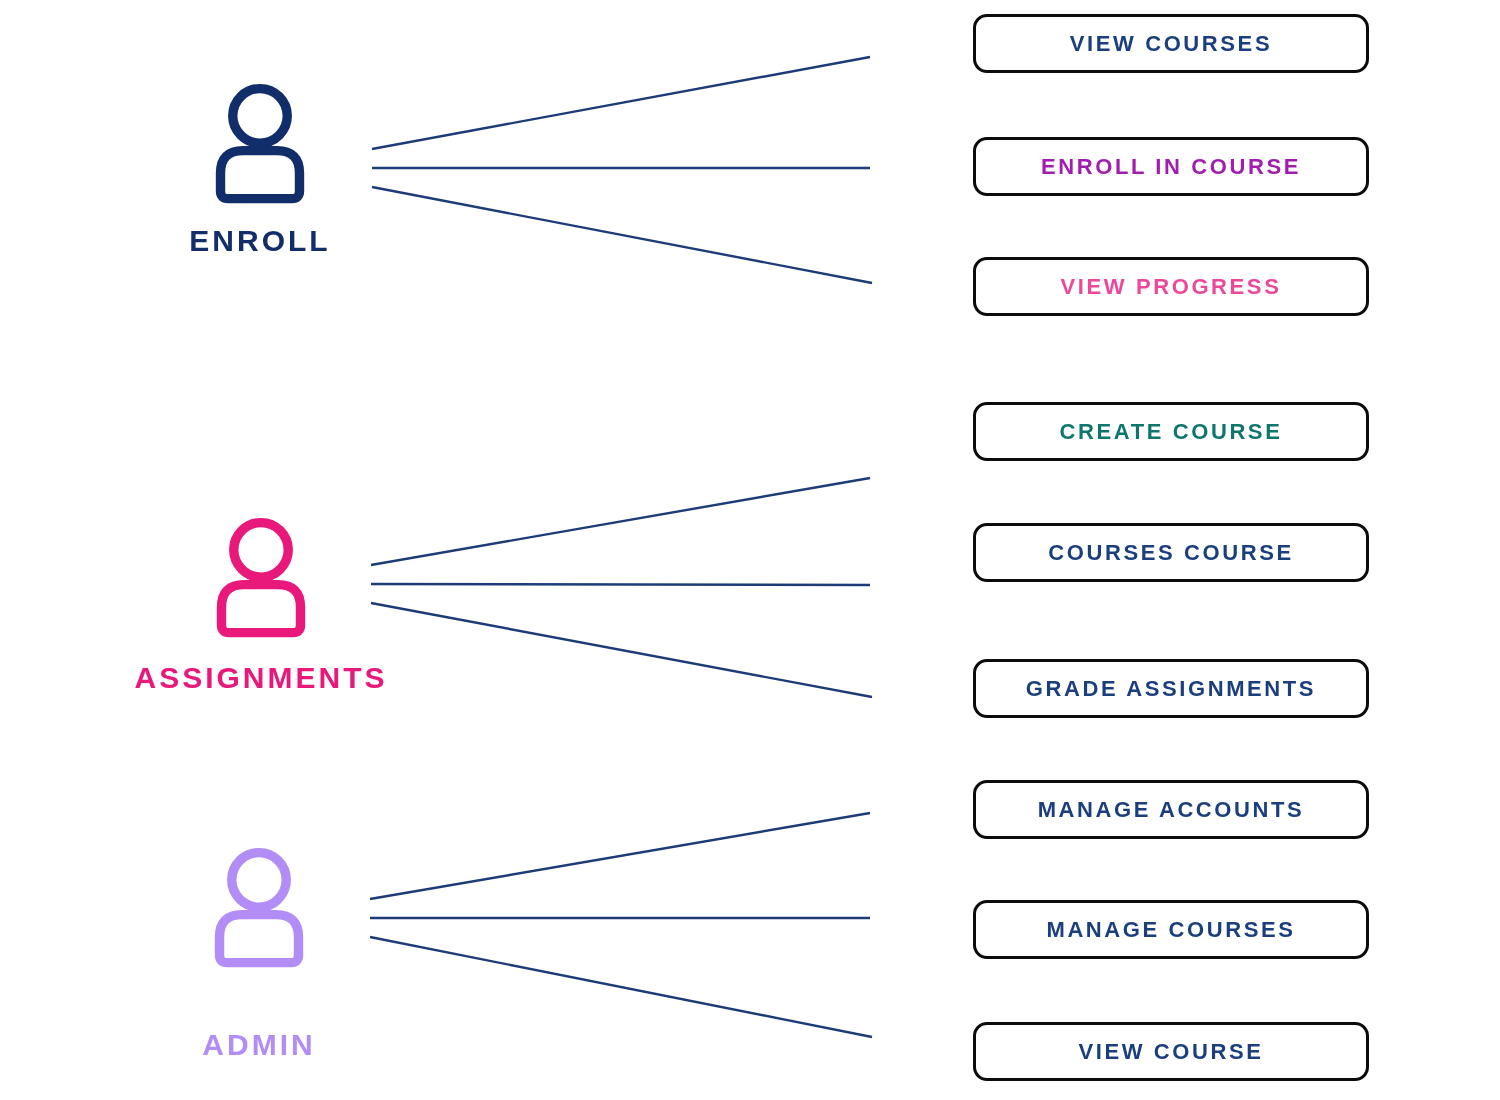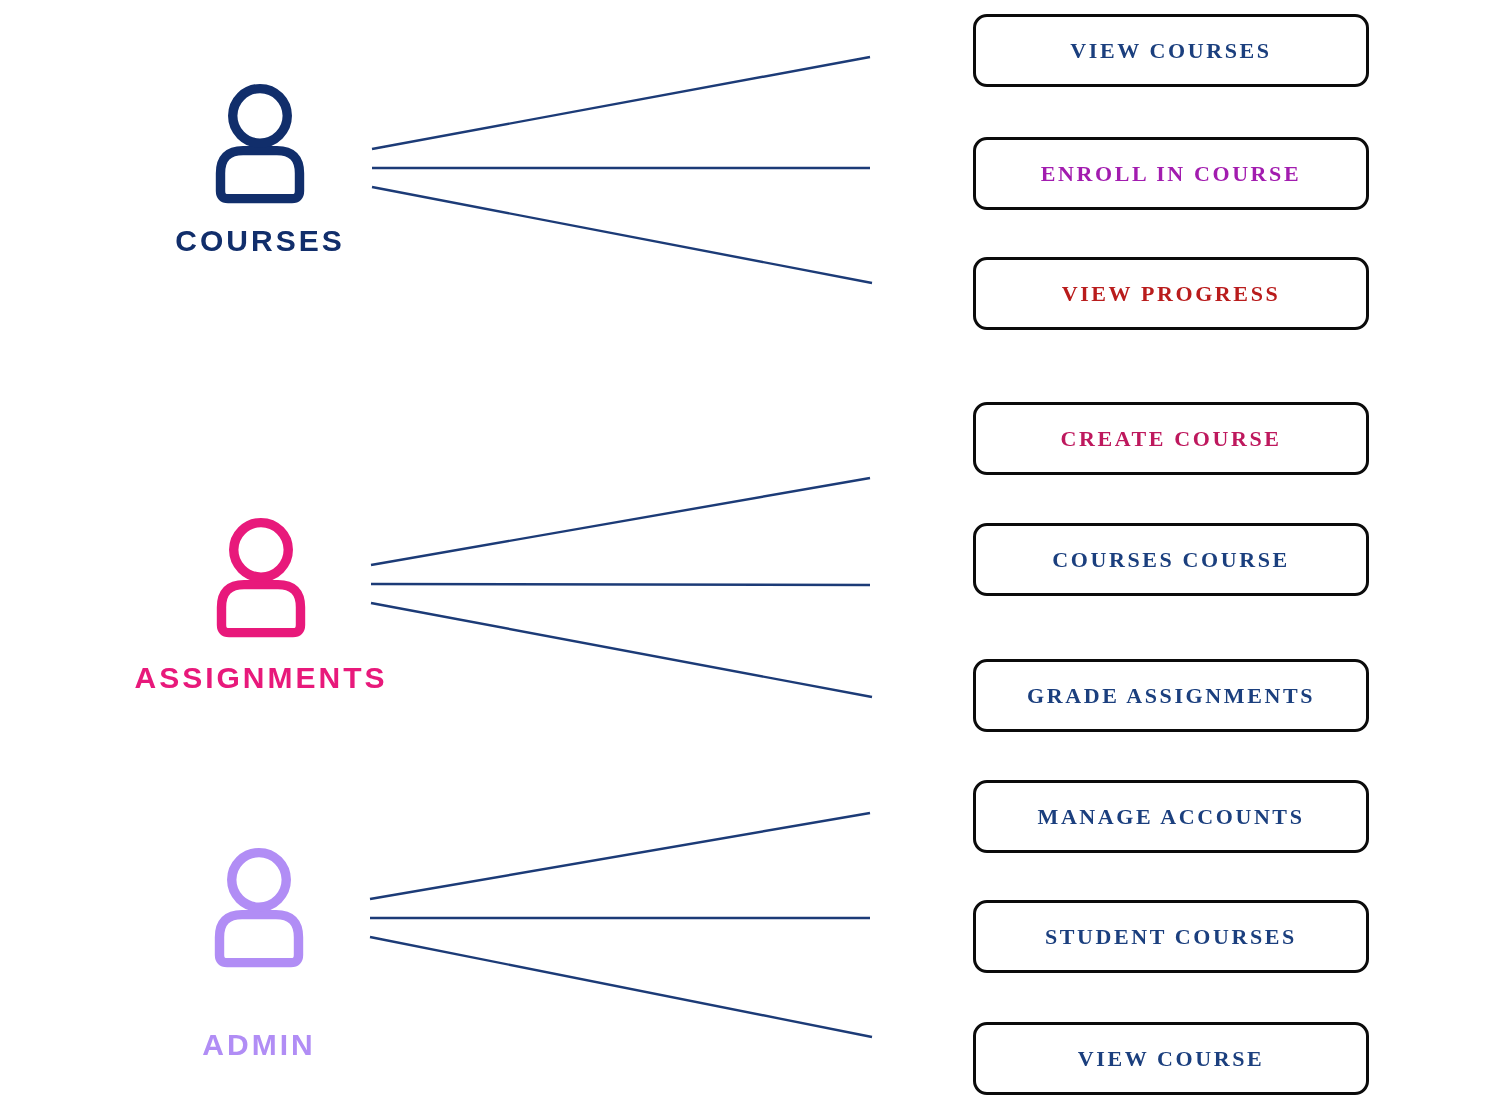--- a/index.html
+++ b/index.html
@@ -25,29 +25,28 @@
     left: 0;
     top: 0;
     width: 1500px;
     height: 1100px;
     pointer-events: none;
   }
   .usecase {
     position: absolute;
     left: 973px;
     width: 396px;
-    height: 73px;
+    height: 59px;
     box-sizing: border-box;
     border: 3.5px solid #0b0b0b;
     border-radius: 14px;
     background: #ffffff;
     display: flex;
     align-items: center;
     justify-content: center;
-    font-family: Liberation Serif, serif;
   }
   .usecase .uc-label {
     color: #1b3f7e;
     font-weight: bold;
     font-size: 22px;
     letter-spacing: 2.6px;
     white-space: nowrap;
   }
   .actor {
     position: absolute;
@@ -80,21 +79,21 @@
       <line x1="370" y1="899" x2="870" y2="813" stroke="#1c3b77" stroke-width="2.4"></line>
       <line x1="370" y1="918" x2="870" y2="918" stroke="#1c3b77" stroke-width="2.4"></line>
       <line x1="370" y1="937" x2="872" y2="1037" stroke="#1c3b77" stroke-width="2.4"></line>
     </svg>
   <div id="actors-layer">
       <div class="actor">
         <svg viewBox="0 0 104 134" width="98" height="126" class="actor-icon" style="left: 211px; top: 82px;">
           <path d="M 34 73 L 70 73 Q 94 73 94 97 L 94 116 Q 94 124 86 124 L 18 124 Q 10 124 10 116 L 10 97 Q 10 73 34 73 Z" fill="#ffffff" stroke="#112e6b" stroke-width="10" stroke-linejoin="round"></path>
           <circle cx="52" cy="36" r="29" fill="#ffffff" stroke="#112e6b" stroke-width="10"></circle>
         </svg>
-        <div class="actor-label" style="left: 260px; top: 226px; color: rgb(17, 46, 107);">COURSES</div>
+        <div class="actor-label" style="left: 260px; top: 226px; color: rgb(17, 46, 107);">ENROLL</div>
       </div>
       <div class="actor">
         <svg viewBox="0 0 104 134" width="98" height="126" class="actor-icon" style="left: 212px; top: 516px;">
           <path d="M 34 73 L 70 73 Q 94 73 94 97 L 94 116 Q 94 124 86 124 L 18 124 Q 10 124 10 116 L 10 97 Q 10 73 34 73 Z" fill="#ffffff" stroke="#e8197b" stroke-width="10" stroke-linejoin="round"></path>
           <circle cx="52" cy="36" r="29" fill="#ffffff" stroke="#e8197b" stroke-width="10"></circle>
         </svg>
         <div class="actor-label" style="left: 261px; top: 663px; color: rgb(232, 25, 123);">ASSIGNMENTS</div>
       </div>
       <div class="actor">
         <svg viewBox="0 0 104 134" width="98" height="126" class="actor-icon" style="left: 210px; top: 846px;">
@@ -105,34 +104,34 @@
       </div>
     </div>
   <div id="usecases-layer">
       <div class="usecase" style="top: 14px; border-color: rgb(11, 11, 11);">
         <span class="uc-label" style="color: rgb(27, 63, 126);">VIEW COURSES</span>
       </div>
       <div class="usecase" style="top: 137px; border-color: rgb(11, 11, 11);">
         <span class="uc-label" style="color: #a21caf; text-align: right;">ENROLL IN COURSE</span>
       </div>
       <div class="usecase" style="top: 257px; border-color: rgb(11, 11, 11);">
-        <span class="uc-label" style="color: #b91c1c;">VIEW PROGRESS</span>
+        <span class="uc-label" style="color: #ec4899;">VIEW PROGRESS</span>
       </div>
       <div class="usecase" style="top: 402px; border-color: rgb(11, 11, 11);">
-        <span class="uc-label" style="color: #be185d;">CREATE COURSE</span>
+        <span class="uc-label" style="color: #0f766e;">CREATE COURSE</span>
       </div>
       <div class="usecase" style="top: 523px; border-color: rgb(11, 11, 11);">
         <span class="uc-label" style="color: rgb(27, 63, 126);">COURSES COURSE</span>
       </div>
       <div class="usecase" style="top: 659px; border-color: rgb(11, 11, 11);">
         <span class="uc-label" style="color: rgb(27, 63, 126);">GRADE ASSIGNMENTS</span>
       </div>
       <div class="usecase" style="top: 780px; border-color: rgb(11, 11, 11);">
         <span class="uc-label" style="color: rgb(27, 63, 126); text-align: right;">MANAGE ACCOUNTS</span>
       </div>
       <div class="usecase" style="top: 900px; border-color: rgb(11, 11, 11);">
-        <span class="uc-label" style="color: rgb(27, 63, 126);">STUDENT COURSES</span>
+        <span class="uc-label" style="color: rgb(27, 63, 126);">MANAGE COURSES</span>
       </div>
       <div class="usecase" style="top: 1022px; border-color: rgb(11, 11, 11);">
         <span class="uc-label" style="color: rgb(27, 63, 126);">VIEW COURSE</span>
       </div>
     </div>
 </div>
 
 </body></html>

